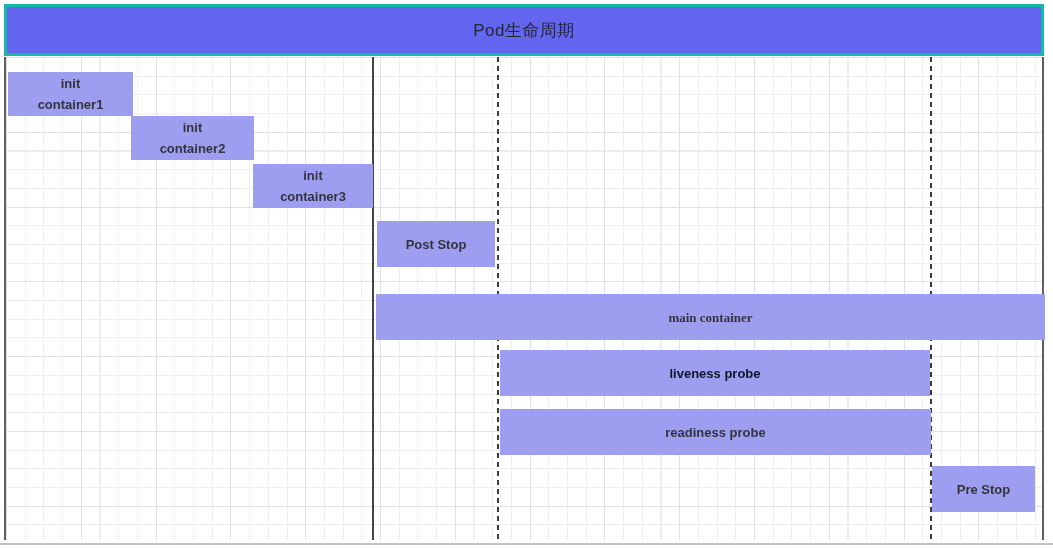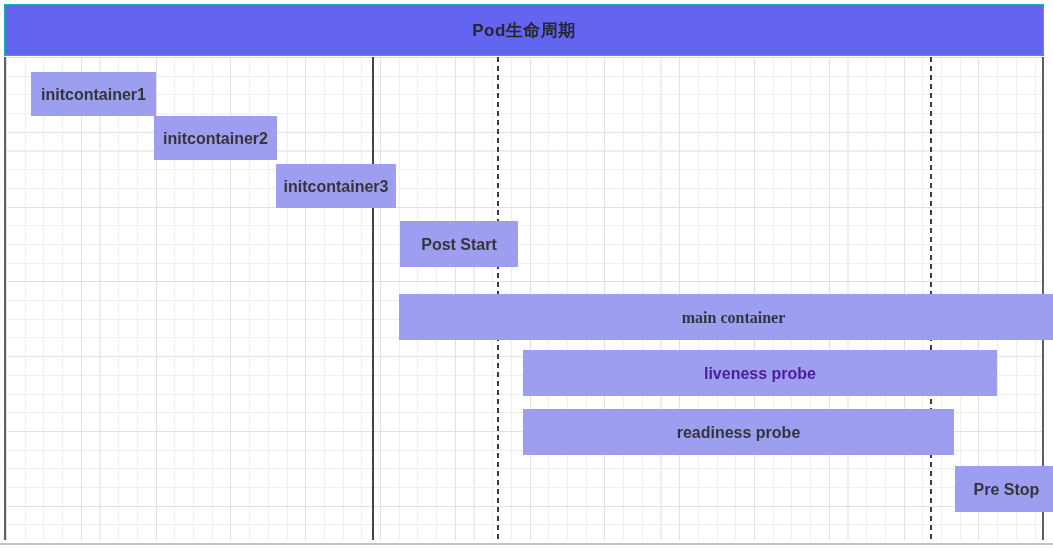--- a/index.html
+++ b/index.html
@@ -23,35 +23,34 @@
       repeating-linear-gradient(to right, #e0e0e0 0 1px, transparent 1px 74.8px),
       repeating-linear-gradient(to bottom, #e0e0e0 0 1px, transparent 1px 74.8px),
       repeating-linear-gradient(to right, #eeeeee 0 1px, transparent 1px 18.7px),
       repeating-linear-gradient(to bottom, #eeeeee 0 1px, transparent 1px 18.7px);
   }
   #title-bar{
     position:absolute;
     left:4px;top:4px;
     width:1040px;height:52px;
     box-sizing:border-box;
-    border:1px solid #14b8a6;
+    border:3px solid #14b8a6;
     background:#6365f1;
     display:flex;align-items:center;justify-content:center;
-    font-weight:bold;font-size:17px;color:#26262e;
+    font-weight:normal;font-size:17px;color:#26262e;
     letter-spacing:0.5px;
   }
   #bars-layer{position:absolute;inset:0;}
   .bar{
     position:absolute;
     box-sizing:border-box;
-    display:flex;flex-direction:row;
+    display:flex;flex-direction:column;
     align-items:center;justify-content:center;
-    font-weight:bold;font-size:16px;line-height:21px;
+    font-weight:bold;font-size:13px;line-height:21px;
     text-align:center;
-    margin-left:23px;
   }
   .vline{position:absolute;top:57px;height:483px;width:2px;}
   .vline.solid{background:#454549;}
   .vline.dashed{
     background-image:repeating-linear-gradient(to bottom, #3b3b3b 0 5px, transparent 5px 9px);
   }
   #bottom-rule{
     position:absolute;
     left:0;top:543px;width:1053px;height:2px;
     background:#c4c4c4;
@@ -75,26 +74,26 @@
       </div>
       <div class="bar" style="left: 131px; top: 116px; width: 123px; height: 44px; background: rgb(158, 158, 241); color: rgb(52, 52, 59);">
         <span>init</span>
         <span>container2</span>
       </div>
       <div class="bar" style="left: 253px; top: 164px; width: 120px; height: 44px; background: rgb(158, 158, 241); color: rgb(52, 52, 59);">
         <span>init</span>
         <span>container3</span>
       </div>
       <div class="bar" style="left: 377px; top: 221px; width: 118px; height: 46px; background: rgb(158, 158, 241); color: rgb(52, 52, 59);">
-        <span>Post Start</span>
+        <span>Post Stop</span>
       </div>
       <div class="bar" style="left: 376px; top: 294px; width: 669px; height: 46px; background: rgb(158, 158, 241); color: rgb(52, 52, 59); font-family: Liberation Serif, serif;">
         <span>main container</span>
       </div>
-      <div class="bar" style="left: 500px; top: 350px; width: 474px; height: 46px; background: rgb(158, 158, 241); color: #4c1d95;">
+      <div class="bar" style="left: 500px; top: 350px; width: 430px; height: 46px; background: rgb(158, 158, 241); color: #0f172a;">
         <span>liveness probe</span>
       </div>
       <div class="bar" style="left: 500px; top: 409px; width: 431px; height: 46px; background: rgb(158, 158, 241); color: rgb(52, 52, 59);">
         <span>readiness probe</span>
       </div>
       <div class="bar" style="left: 932px; top: 466px; width: 103px; height: 46px; background: rgb(158, 158, 241); color: rgb(52, 52, 59);">
         <span>Pre Stop</span>
       </div>
     </div>
   <div id="bottom-rule"></div>

